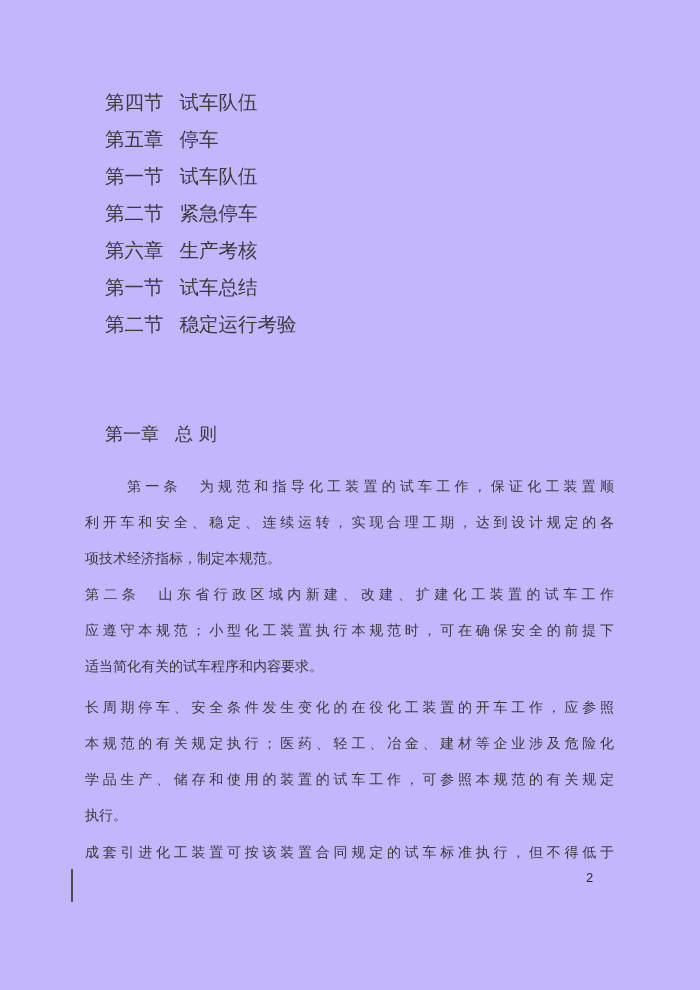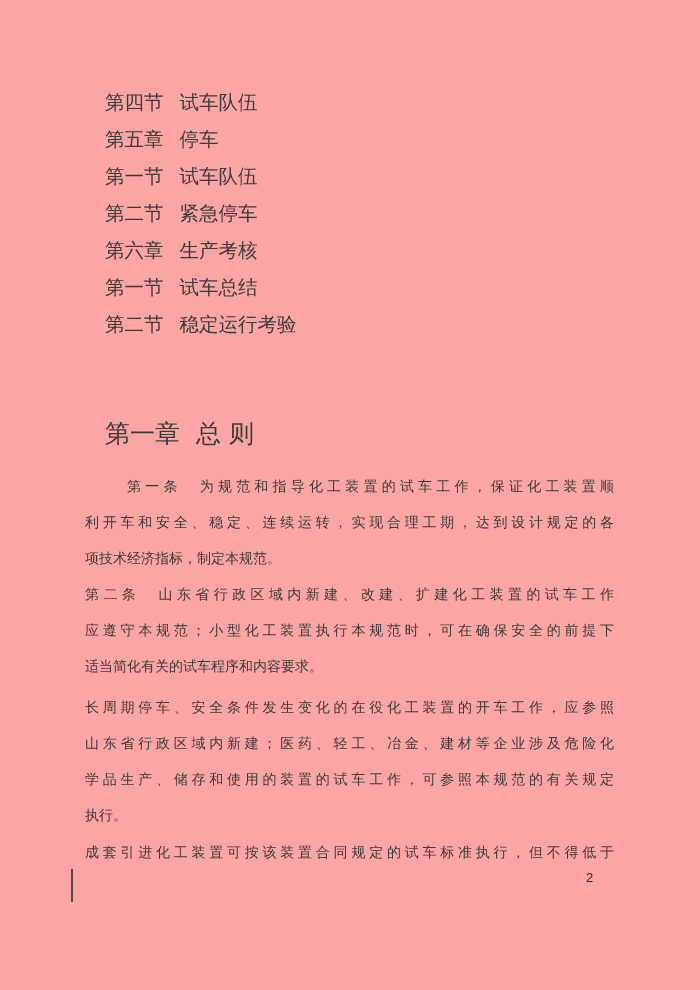--- a/index.html
+++ b/index.html
@@ -4,21 +4,21 @@
 <style>
   html, body {
     margin: 0;
     padding: 0;
     background: #ffffff;
   }
   .page {
     position: relative;
     width: 700px;
     height: 990px;
-    background: #fca5a5;
+    background: #c4b5fd;
     overflow: hidden;
     font-family: "DejaVu Serif", "Liberation Serif", serif;
     color: #3a3a3a;
   }
   
   .toc {
     position: absolute;
     left: 105px;
     top: 84px;
     font-size: 19.5px;
@@ -30,21 +30,21 @@
   }
   .toc-label {
     display: inline-block;
     margin-right: 16px;
   }
   
   .chapter-heading {
     position: absolute;
     left: 105px;
     top: 415px;
-    font-size: 25px;
+    font-size: 18px;
     height: 37px;
     line-height: 37px;
     white-space: nowrap;
     text-align: right;
   }
   .chapter-label {
     display: inline-block;
     margin-right: 16px;
   }
   
@@ -133,21 +133,21 @@
   </div>
 
   <div class="body-para para-2">
     <span class="jline">第二条　山东省行政区域内新建、改建、扩建化工装置的试车工作</span>
     <span class="jline">应遵守本规范；小型化工装置执行本规范时，可在确保安全的前提下</span>
     <span class="jline end">适当简化有关的试车程序和内容要求。</span>
   </div>
 
   <div class="body-para para-3">
     <span class="jline">长周期停车、安全条件发生变化的在役化工装置的开车工作，应参照</span>
-    <span class="jline">山东省行政区域内新建；医药、轻工、冶金、建材等企业涉及危险化</span>
+    <span class="jline">本规范的有关规定执行；医药、轻工、冶金、建材等企业涉及危险化</span>
     <span class="jline">学品生产、储存和使用的装置的试车工作，可参照本规范的有关规定</span>
     <span class="jline end">执行。</span>
   </div>
 
   <div class="body-para para-4">
     <span class="jline">成套引进化工装置可按该装置合同规定的试车标准执行，但不得低于</span>
   </div>
 
   <div class="margin-bar"></div>
 

